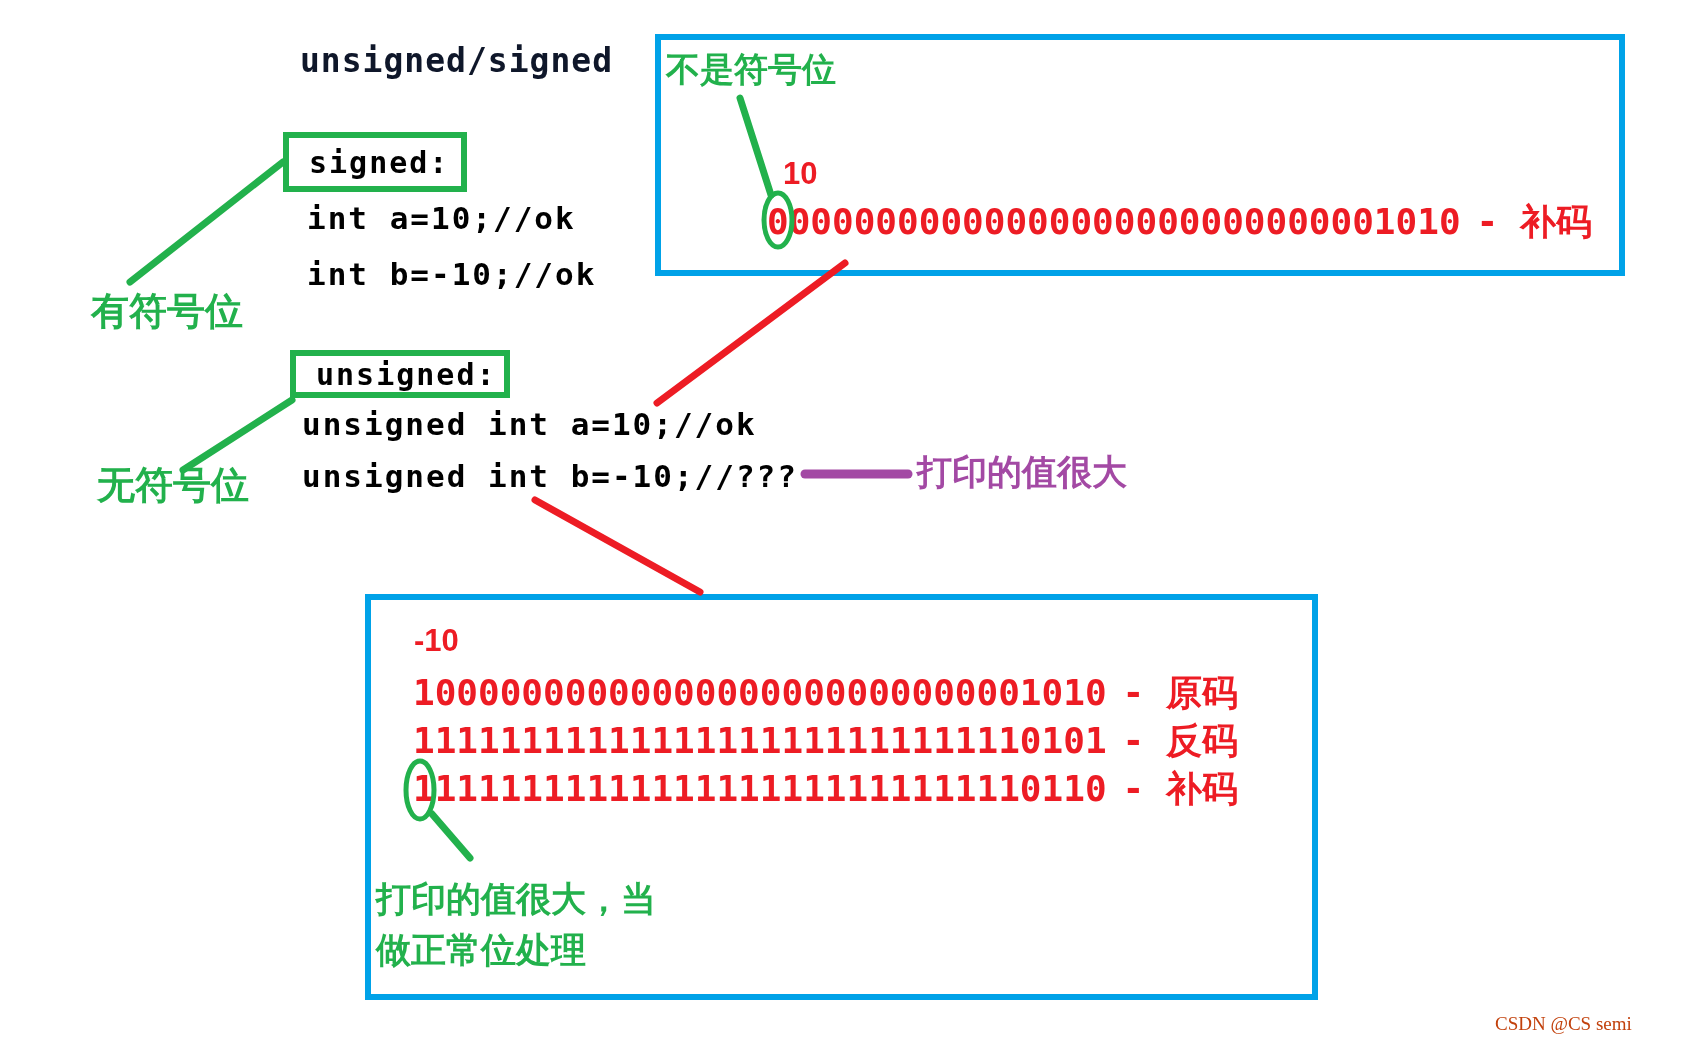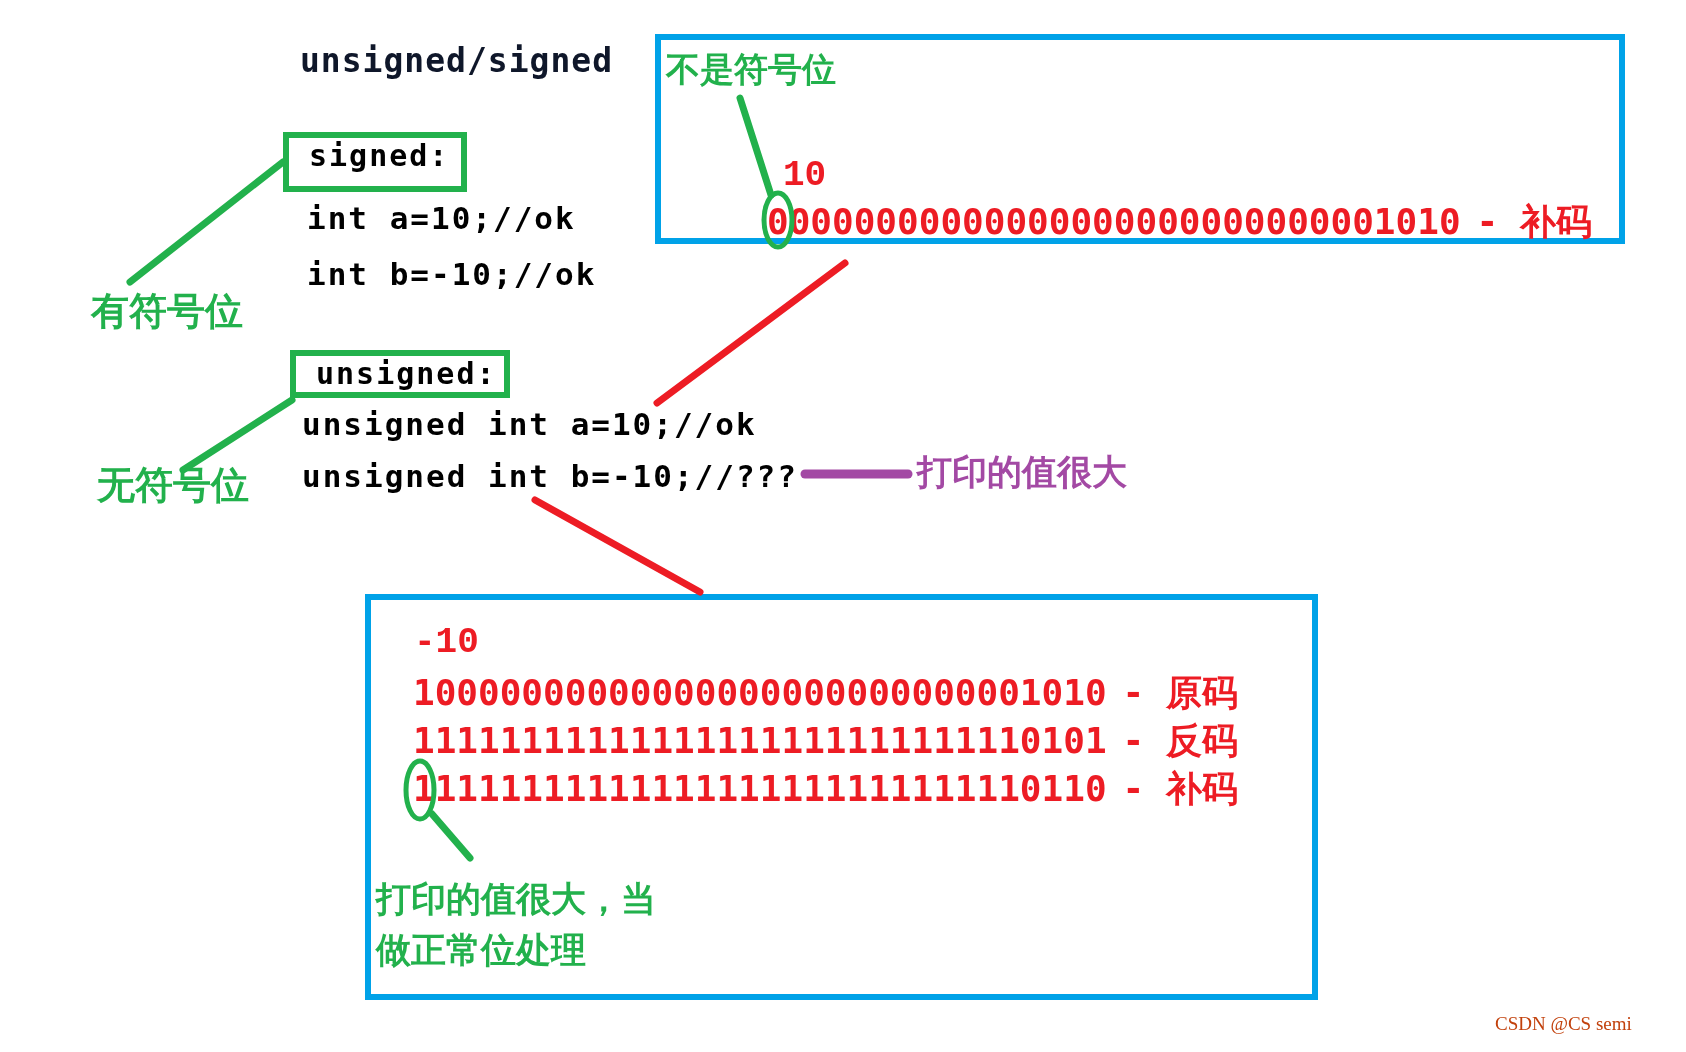--- a/index.html
+++ b/index.html
@@ -11,42 +11,42 @@
     font-family:"DejaVu Sans", "Liberation Sans", sans-serif;
   }
   .mono{font-family:"DejaVu Sans Mono","Liberation Mono",monospace;}
   .abs{position:absolute;line-height:1;white-space:pre;}
   .overlay{position:absolute;left:0;top:0;width:1686px;height:1052px;pointer-events:none;z-index:5;}
 
   .title{left:300px;top:44px;font-size:33px;font-weight:700;letter-spacing:1px;color:#0f172a;}
 
   .green-box{
     position:absolute;border:6px solid var(--green,#22B14C);
-    display:flex;align-items:flex-start;box-sizing:border-box;background:#fff;
+    display:flex;align-items:center;box-sizing:border-box;background:#fff;
   }
   .signed-box{left:283px;top:132px;width:184px;height:60px;padding-left:20px;}
   .unsigned-box{left:290px;top:350px;width:220px;height:48px;padding-left:20px;}
   .green-box span{font-family:"DejaVu Sans Mono","Liberation Mono",monospace;font-size:30px;font-weight:700;letter-spacing:2px;color:#000;}
 
   .code{font-size:31px;font-weight:700;letter-spacing:2px;color:#000;}
   .code-a1{left:307px;top:203px;}
   .code-b1{left:307px;top:259px;}
   .code-a2{left:302px;top:409px;}
   .code-b2{left:302px;top:461px;}
 
   .side-label{font-size:38px;font-weight:700;color:var(--green,#22B14C);margin-left:27px;}
   .side-signed{left:64px;top:292px;}
   .side-unsigned{left:70px;top:466px;}
 
   .blue-box{position:absolute;border:6px solid var(--blue,#00A2E8);box-sizing:border-box;background:#fff;}
-  .top-box{left:655px;top:34px;width:970px;height:210px;}
+  .top-box{left:655px;top:34px;width:970px;height:242px;}
   .bottom-box{left:365px;top:594px;width:953px;height:406px;}
 
   .anno-green{font-size:34px;font-weight:700;color:var(--green,#22B14C);}
-  .red-val{font-size:36px;font-weight:700;color:var(--red,#ED1C24);font-family:Liberation Mono, monospace;}
+  .red-val{font-size:31px;font-weight:700;color:var(--red,#ED1C24);font-family:Liberation Sans, sans-serif;}
   .brow{font-family:"DejaVu Sans Mono","Liberation Mono",monospace;font-size:36px;font-weight:700;color:var(--red,#ED1C24);}
   .brow .suf{margin-left:16px;}
 
   .bbx-anno{font-size:35px;font-weight:700;color:var(--green,#22B14C);}
 
   .purple-note{left:917px;top:455px;font-size:35px;font-weight:700;color:var(--purple,#A349A4);}
 
   .watermark{left:1495px;top:1014px;font-size:19px;color:#c2410c;font-family:Liberation Serif, serif;}
 </style>
 </head>

